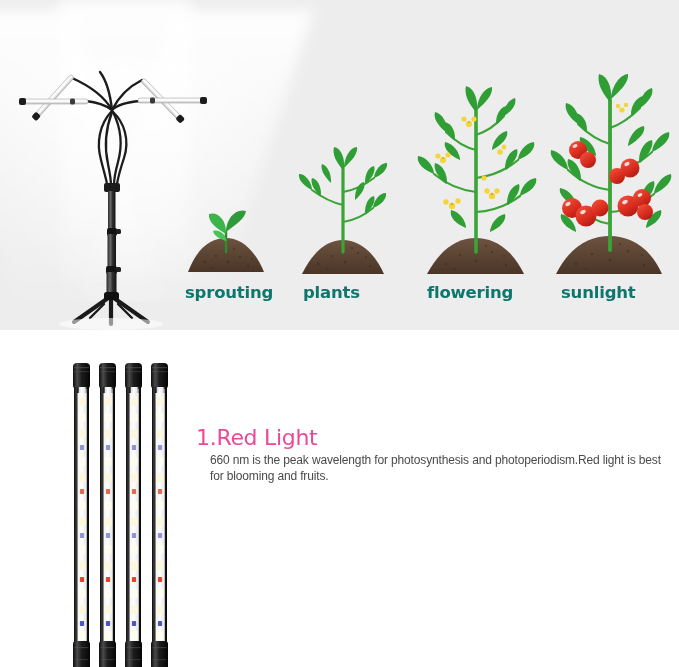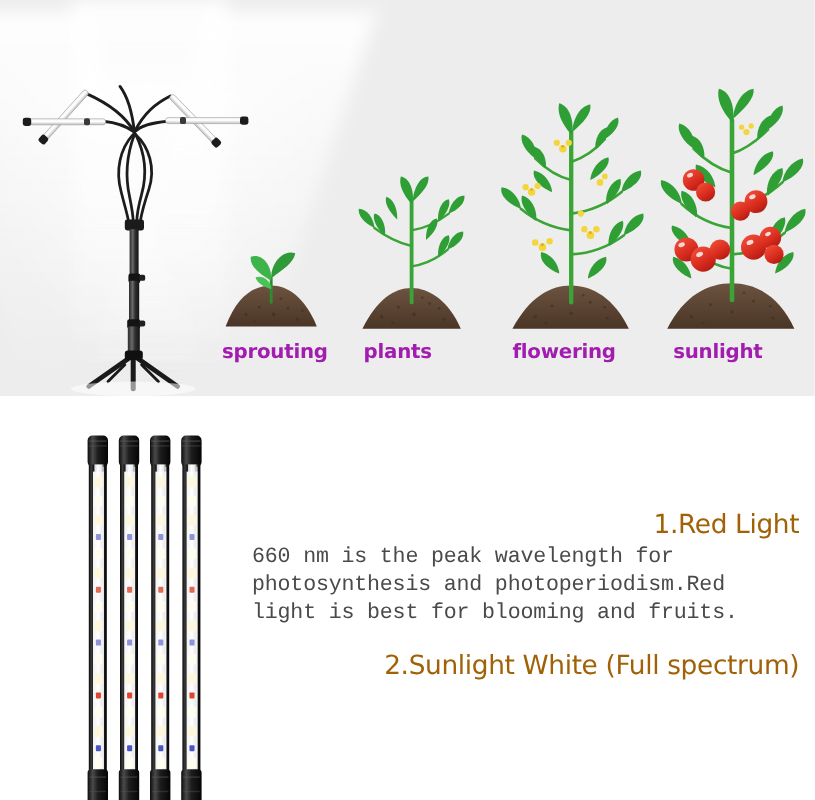--- a/index.html
+++ b/index.html
@@ -52,21 +52,21 @@
     filter: blur(10px);
   }
 
   #lamp-svg, #plants-svg { position: absolute; left:0; top:0; }
 
   .stage-label {
     position: absolute;
     font-family: "DejaVu Sans", sans-serif;
     font-weight: bold;
     font-size: 16.5px;
-    color: #a21caf;
+    color: #0f766e;
     letter-spacing: -0.2px;
     white-space: nowrap;
   }
 
   
   #bottom-panel {
     position: absolute;
     left: 0; top: 330px;
     width: 679px;
     height: 337px;
@@ -78,30 +78,29 @@
   #text-block {
     position: absolute;
     left: 196px;
     top: 96px;
     width: 470px;
   }
   .feature { margin: 0 0 10px 0; }
   .feature-title {
     font-family: "DejaVu Sans", sans-serif;
     font-size: 22px;
-    color: #a16207;
+    color: #ec4899;
     line-height: 1.1;
     margin: 0 0 3px 0;
     letter-spacing: -0.3px;
     white-space: nowrap;
-    text-align: right;
   }
   .feature-body {
-    font-family: Liberation Mono, monospace;
-    font-size: 18px;
+    font-family: Liberation Sans, sans-serif;
+    font-size: 12px;
     color: #4a4a4a;
     line-height: 1.30;
     margin: 0 0 0 14px;
     letter-spacing: -0.15px;
   }
   .feature-2 { margin-top: 21px; }
 </style>
 </head>
 <body>
 
@@ -478,16 +477,15 @@
         <use href="#ledbar"></use>
       </g>
   </svg>
 
   <div id="text-block">
     <div class="feature">
       <div class="feature-title">1.Red Light</div>
       <div class="feature-body">660 nm is the peak wavelength for photosynthesis and photoperiodism.Red light is best for blooming and fruits.</div>
     </div>
     <div class="feature feature-2">
-      <div class="feature-title">2.Sunlight White (Full spectrum)</div>
     </div>
   </div>
 </div>
 
 </body></html>

